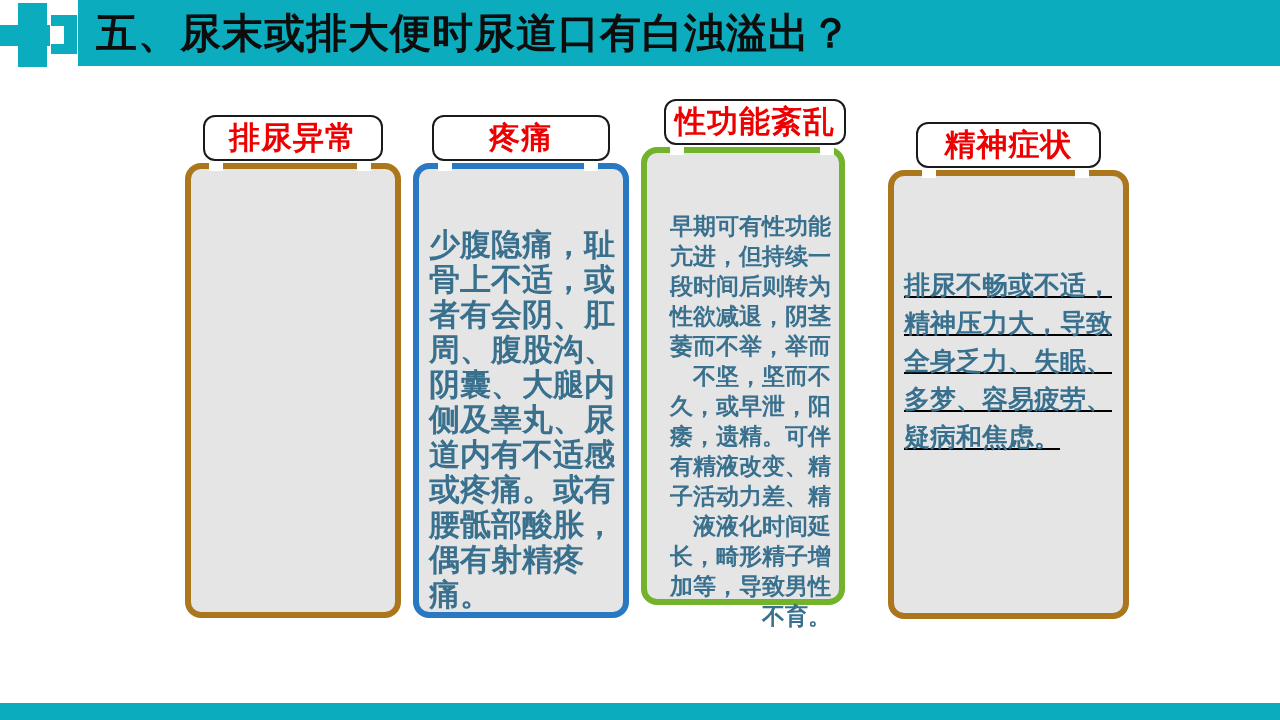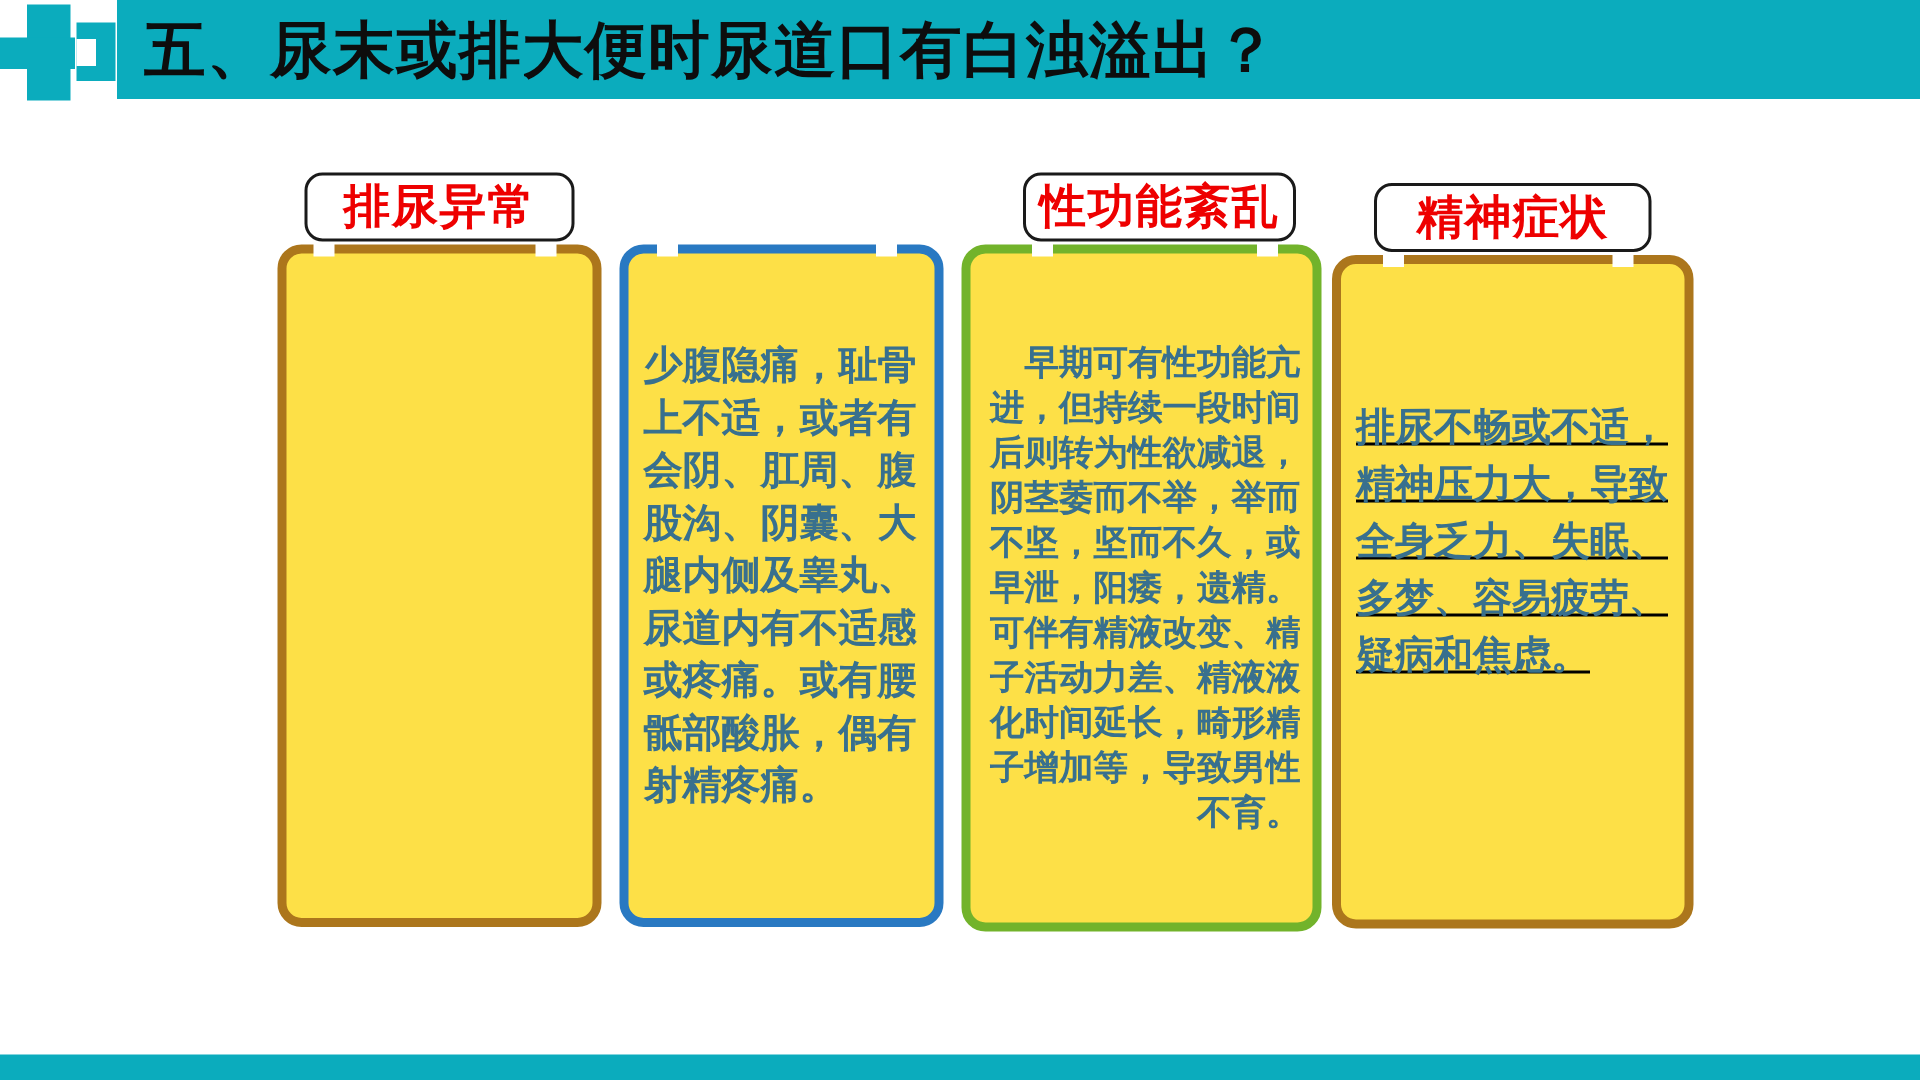--- a/index.html
+++ b/index.html
@@ -29,27 +29,27 @@
     content:""; position:absolute; left:0; top:11px; width:13px; height:18px;
     background:#ffffff;
   }
 
   
   .footer-bar { position:absolute; left:0; bottom:0; width:1280px; height:17px; }
 
   
   .col {
     position:absolute;
-    background:#fde047;
+    background:#e5e5e5;
     border:6px solid #888;
     border-radius:16px;
   }
   .c1 { left:185px; top:163px; width:216px; height:455px; --tabw:180px; --shift:0px;  --padtop:32px; }
   .c2 { left:413px; top:163px; width:216px; height:455px; --tabw:178px; --shift:0px;  --padtop:58px; }
-  .c3 { left:641px; top:163px; width:240px; height:458px; --tabw:182px; --shift:12px; --padtop:58px; }
+  .c3 { left:641px; top:147px; width:204px; height:458px; --tabw:182px; --shift:12px; --padtop:58px; }
   .c4 { left:888px; top:170px; width:241px; height:449px;text-decoration:underline; --tabw:185px; --shift:0px;  --padtop:90px; }
 
   .tab {
     position:absolute;
     top:-54px; height:46px;
     left:calc((100% - var(--tabw))/2 + var(--shift));
     width:var(--tabw);
     background:#ffffff;
     border:2px solid #1a1a1a;
     border-radius:12px;
@@ -67,21 +67,21 @@
   }
   .notch-l { left:calc((100% - var(--tabw))/2 + var(--shift) + 6px); }
   .notch-r { left:calc((100% - var(--tabw))/2 + var(--shift) + var(--tabw) - 26px); }
 
   .col-body {
     padding:var(--padtop) 8px 0 10px;
     font-weight:bold;
     text-align:left;
   }
   .c1 .col-body { font-size:25px; line-height:32px; }
-  .c2 .col-body { font-size:26px; line-height:35px; }
+  .c2 .col-body { font-size:31px; line-height:35px; }
   .c3 .col-body { font-size:23px; line-height:30px; }
   .c4 .col-body { font-size:26px; line-height:38px; }
 </style>
 </head>
 <body>
 
 <div class="deco-cross-v" style="background: rgb(11, 172, 189);"></div>
 <div class="deco-cross-h" style="background: rgb(11, 172, 189);"></div>
 <div class="deco-bracket" style="background: rgb(11, 172, 189);"></div>
 
@@ -93,20 +93,23 @@
   <div class="notch notch-l"></div>
   <div class="notch notch-r"></div>
   <div class="tab">
     <span class="tab-label" style="color: rgb(238, 0, 0);">排尿异常</span>
   </div>
 </div>
 
 <div class="col c2" style="border-color: rgb(41, 121, 194);">
   <div class="notch notch-l"></div>
   <div class="notch notch-r"></div>
+  <div class="tab">
+    <span class="tab-label" style="color: rgb(238, 0, 0);">疼痛</span>
+  </div>
   <div class="col-body" style="color: rgb(56, 112, 142);">少腹隐痛，耻骨上不适，或者有会阴、肛周、腹股沟、阴囊、大腿内侧及睾丸、尿道内有不适感或疼痛。或有腰骶部酸胀，偶有射精疼痛。</div>
 </div>
 
 <div class="col c3" style="border-color: rgb(114, 179, 43);">
   <div class="notch notch-l"></div>
   <div class="notch notch-r"></div>
   <div class="tab">
     <span class="tab-label" style="color: rgb(238, 0, 0);">性功能紊乱</span>
   </div>
   <div class="col-body" style="color: rgb(56, 112, 142); text-align: right;">早期可有性功能亢进，但持续一段时间后则转为性欲减退，阴茎萎而不举，举而不坚，坚而不久，或早泄，阳痿，遗精。可伴有精液改变、精子活动力差、精液液化时间延长，畸形精子增加等，导致男性不育。</div>

